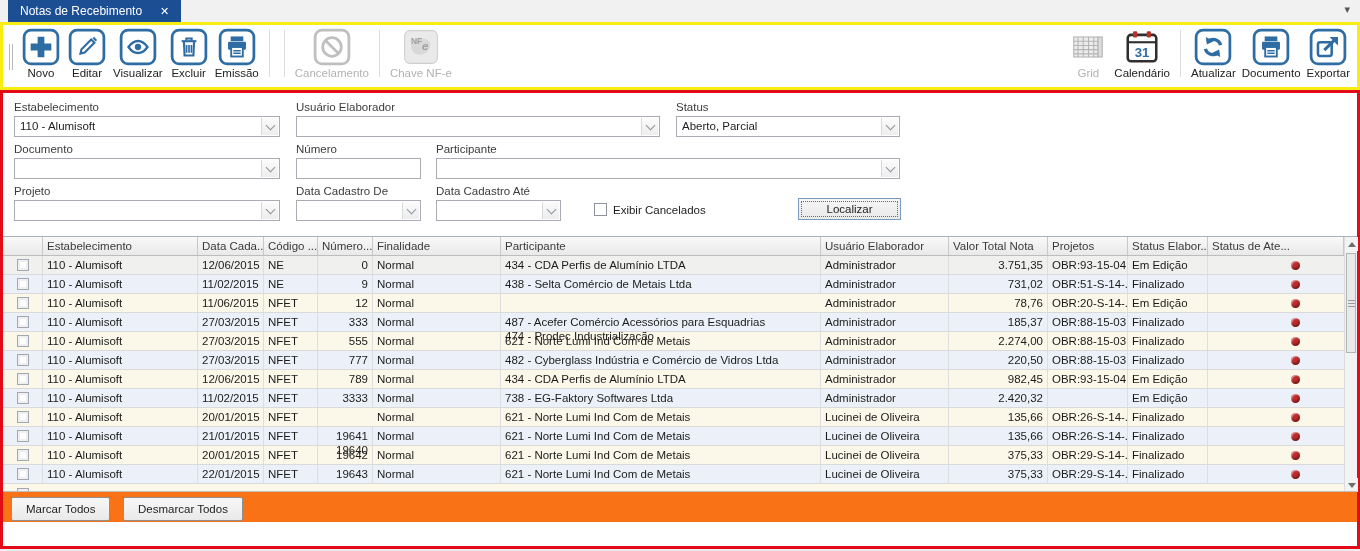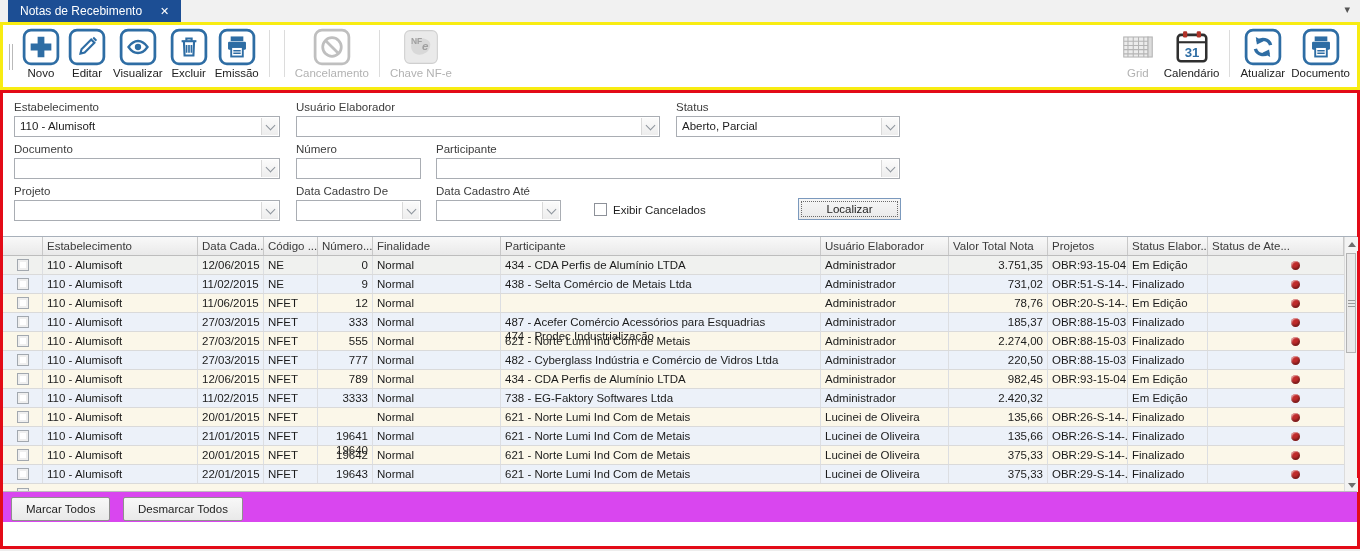--- a/index.html
+++ b/index.html
@@ -67,21 +67,21 @@
   
   .vscroll{position:absolute;top:0;right:0;width:13px;height:255px;background:#f3f3f3;border-left:1px solid #dcdcdc;}
   .sb-btn{position:absolute;left:0;width:13px;height:14px;display:flex;align-items:center;justify-content:center;background:#f3f3f3;}
   .sb-up{top:0;} .sb-down{bottom:0;}
   .tri-up{width:0;height:0;border-left:4px solid transparent;border-right:4px solid transparent;border-bottom:5px solid #6e6e6e;}
   .tri-down{width:0;height:0;border-left:4px solid transparent;border-right:4px solid transparent;border-top:5px solid #6e6e6e;}
   .sb-thumb{position:absolute;left:1px;top:16px;width:10px;height:100px;background:#e9e9e9;border:1px solid #b3b3b3;
             display:flex;align-items:center;justify-content:center;}
   .grip{width:7px;height:7px;background:repeating-linear-gradient(#9a9a9a 0 1px,transparent 1px 3px);}
   
-  .grid-footer{position:absolute;left:0;top:398px;width:1354px;height:31px;background:#d946ef;border-top:1px solid #bdbdbd;}
+  .grid-footer{position:absolute;left:0;top:398px;width:1354px;height:31px;background:#f97316;border-top:1px solid #bdbdbd;}
   .f-btn{position:absolute;top:5px;height:24px;background:linear-gradient(#f8f8f8,#e9e9e9);
          border:1px solid #8f8f8f;border-radius:2px;font-size:11.5px;color:#222;padding:0 14px;}
   .statusbar{position:absolute;left:0;top:429px;width:1354px;height:24px;background:#f3f3f3;border-top:1px solid #d2d2d2;
              display:flex;align-items:center;padding-left:4px;font-size:11.5px;color:#333;}
   .legend{display:flex;align-items:center;margin-left:28px;gap:18px;}
   .legend-item{display:flex;align-items:center;gap:5px;}
   .legend-item .dot{width:10px;height:10px;}
 </style>
 </head>
 <body>
@@ -217,20 +217,31 @@
         <div class="tb-ico">
           <svg viewBox="0 0 36 36" width="38" height="38">
             <rect x="2" y="2" width="32" height="32" rx="6.5" fill="#fff" stroke="currentColor" stroke-width="2.6"></rect>
             <path d="M12 8h12v4.5H12z" fill="currentColor"></path>
             <rect x="9.5" y="13" width="17" height="7.5" rx="1" fill="currentColor"></rect>
             <rect x="12.5" y="18" width="11" height="9" fill="#fff" stroke="currentColor" stroke-width="1.8"></rect>
             <path d="M14.5 21.5h7M14.5 24h7" stroke="currentColor" stroke-width="1.4"></path>
           </svg>
         </div>
         <div class="tb-label">Documento</div>
+      </div>
+      <div class="tb-btn">
+        <div class="tb-ico">
+          <svg viewBox="0 0 36 36" width="38" height="38">
+            <rect x="2" y="2" width="32" height="32" rx="6.5" fill="#fff" stroke="currentColor" stroke-width="2.6"></rect>
+            <rect x="8.5" y="13.5" width="13" height="13" rx="2" fill="none" stroke="currentColor" stroke-width="2.4"></rect>
+            <path d="M14.5 21L24 11.5" stroke="currentColor" stroke-width="2.8"></path>
+            <path d="M19.5 8.5h8v8z" fill="currentColor"></path>
+          </svg>
+        </div>
+        <div class="tb-label">Exportar</div>
       </div>
     </div>
 </div>
 
 <div class="panel">
 
   <div class="flabel" style="left:11px;top:8px">Estabelecimento</div>
   <div class="combo" style="left:11px;top:23px;width:266px">
     <span class="val">110 - Alumisoft</span>
     <span class="combo-btn">

